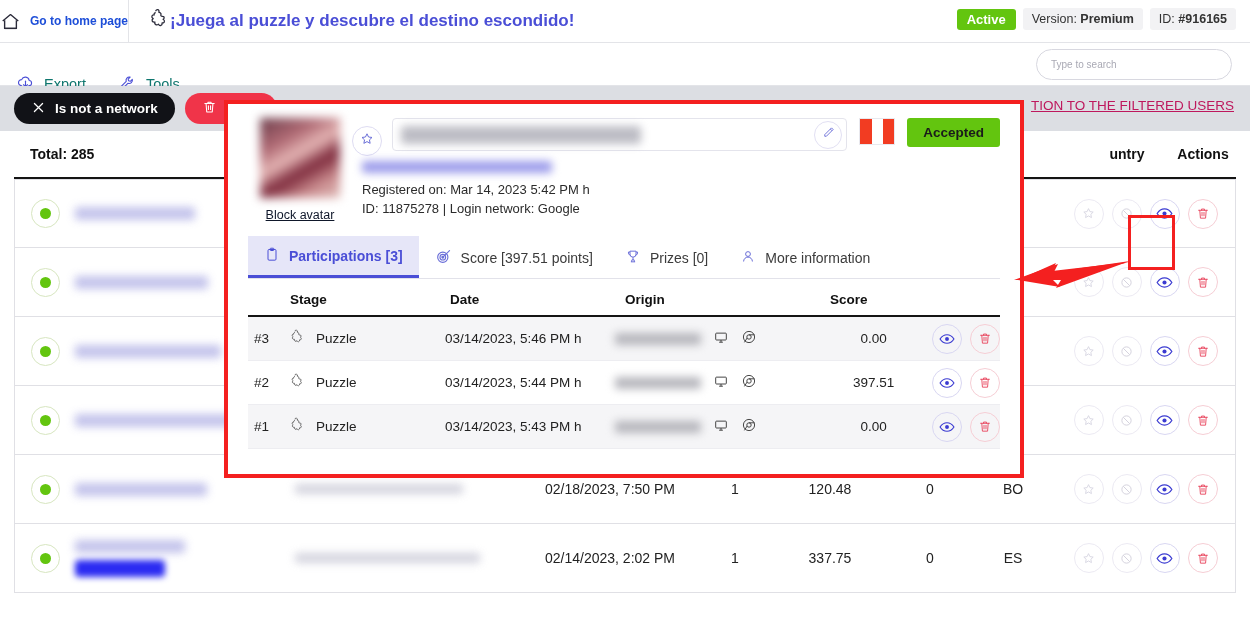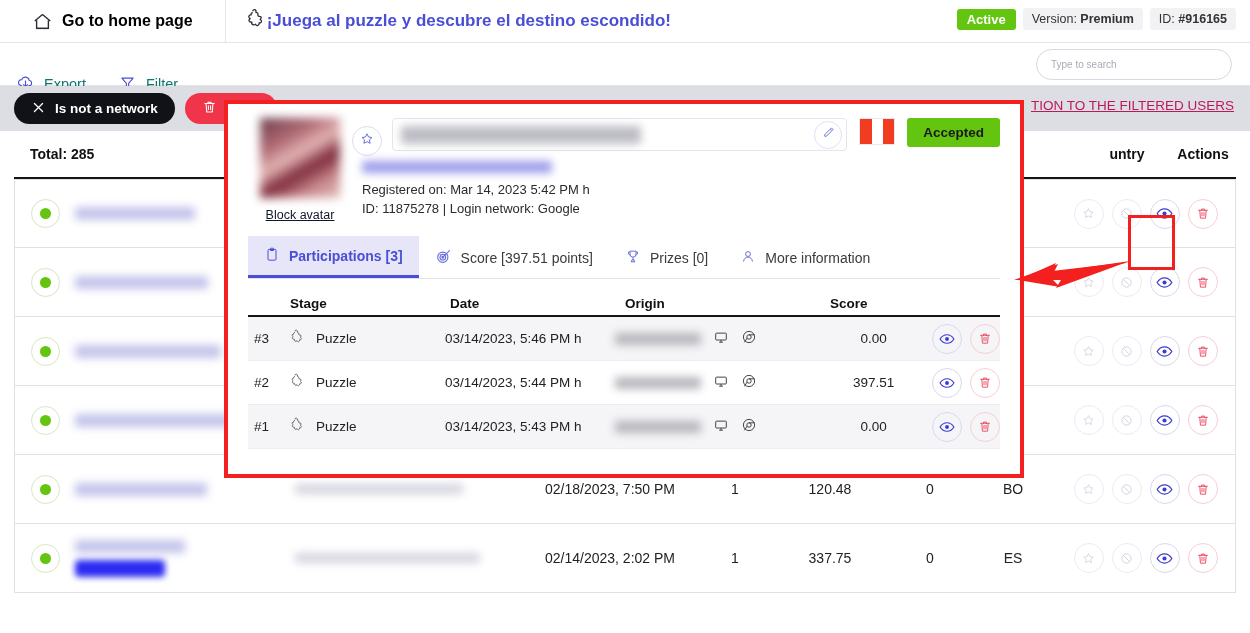--- a/index.html
+++ b/index.html
@@ -14,23 +14,23 @@
   }
 
   
   .topbar {
     height:43px; display:flex; align-items:center;
     border-bottom:1px solid #e3e4e8; background:#fff;
     position:relative;
   }
   .home-link {
     display:flex; align-items:center; gap:9px;
-    padding:0 32px; height:43px;
+    padding:0 0; height:43px;
     border-right:1px solid #e3e4e8;
-    color:#000000; font-size:16px; font-weight:600;
+    color:#1d4ed8; font-size:12px; font-weight:600;
     cursor:pointer; white-space:nowrap;
   }
   .home-link svg { display:block; }
   .app-title {
     display:flex; align-items:center; gap:0;
     padding-left:18px;
     color:#4a4ed6; font-size:17px; font-weight:700;
     white-space:nowrap;
   }
   .badges {
@@ -208,21 +208,21 @@
     padding:10px 16px 9px 16px; font-size:14px;
     color:#3b3b3b; cursor:pointer; white-space:nowrap;
   }
   .tab.active {
     background:#e6e6f8; color:#4a4ed6; font-weight:700;
     border-bottom:3px solid #4a4ed6;
   }
 
   .ptable { margin-top:8px; font-size:13.5px; }
   .ph {
-    display:flex; align-items:flex-end; height:30px;
+    display:flex; align-items:center; height:30px;
     border-bottom:2px solid #141414; font-weight:700;
     color:#111; font-size:13.5px; padding-bottom:4px;
   }
   .pr {
     display:flex; align-items:center; height:44px;
     border-bottom:1px solid #ededf1; color:#222;
   }
   .pr.alt { background:#f5f5f7; }
   .p-num   { width:42px; padding-left:6px; }
   .p-stage { width:160px; display:flex; align-items:center; gap:11px; }
@@ -278,24 +278,24 @@
         <path d="M6.5 15.5a4 4 0 0 1 .4-8 5.2 5.2 0 0 1 10 1.2 3.4 3.4 0 0 1-.4 6.8"></path>
         <path d="M12 9.5v7.5"></path>
           <path d="M9.3 14.3 12 17l2.7-2.7"></path>
       </svg>
     </span>
     <span>Export</span>
   </div>
   <div class="tool">
     <span>
       <svg width="19" height="18" viewBox="0 0 24 24" fill="none" stroke="#4a4ed6" stroke-width="1.5" stroke-linecap="round" stroke-linejoin="round">
-        <path d="M4.5 5.5h15l-6 7v6l-3-2v-4z"></path>
+        <path d="M15.5 4.2a4.3 4.3 0 0 0-5.2 5.6L4 16.1a1.8 1.8 0 0 0 2.5 2.5l6.3-6.3a4.3 4.3 0 0 0 5.6-5.2l-2.6 2.6-2.3-.6-.6-2.3z"></path>
       </svg>
     </span>
-    <span>Filter</span>
+    <span>Tools</span>
   </div>
   <div class="search-wrap">
     <input class="search-input" value="" placeholder="Type to search" style="">
   </div>
 </div>
 
 <div class="actionbar">
   <div class="pill dark">
     <span>
       <svg width="15" height="15" viewBox="0 0 24 24" fill="none" stroke="#fff" stroke-width="2" stroke-linecap="round">

